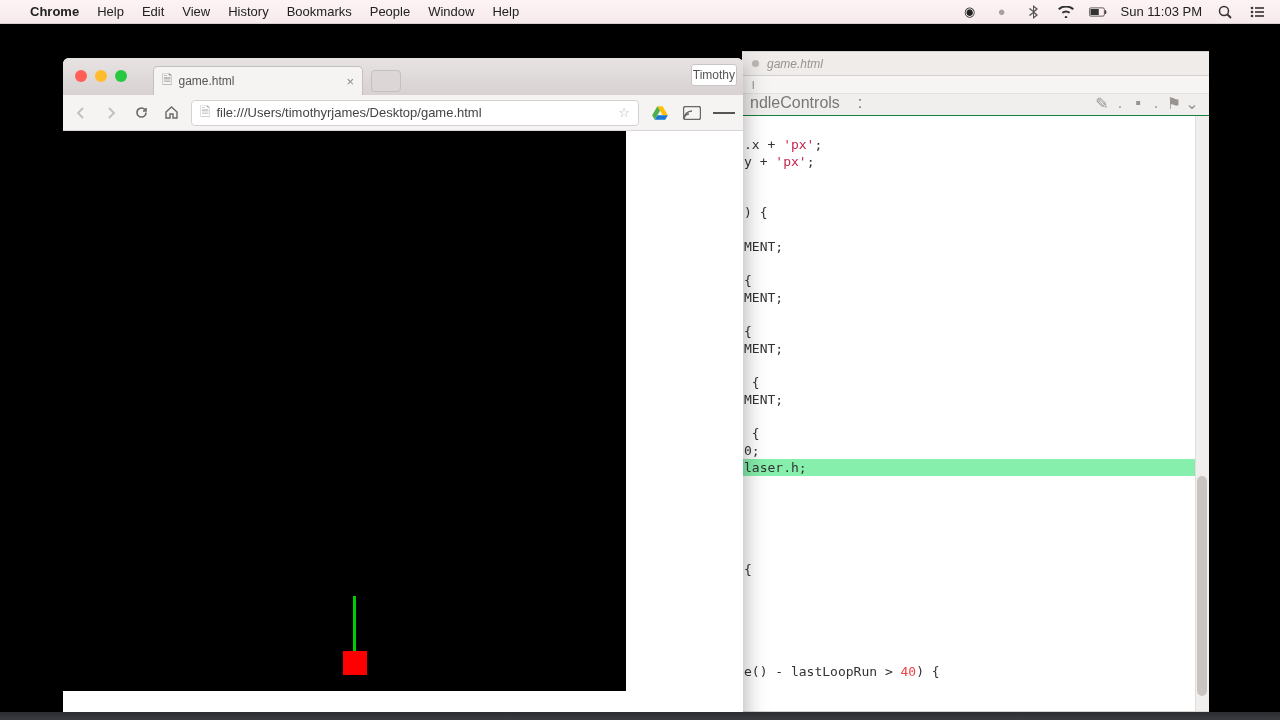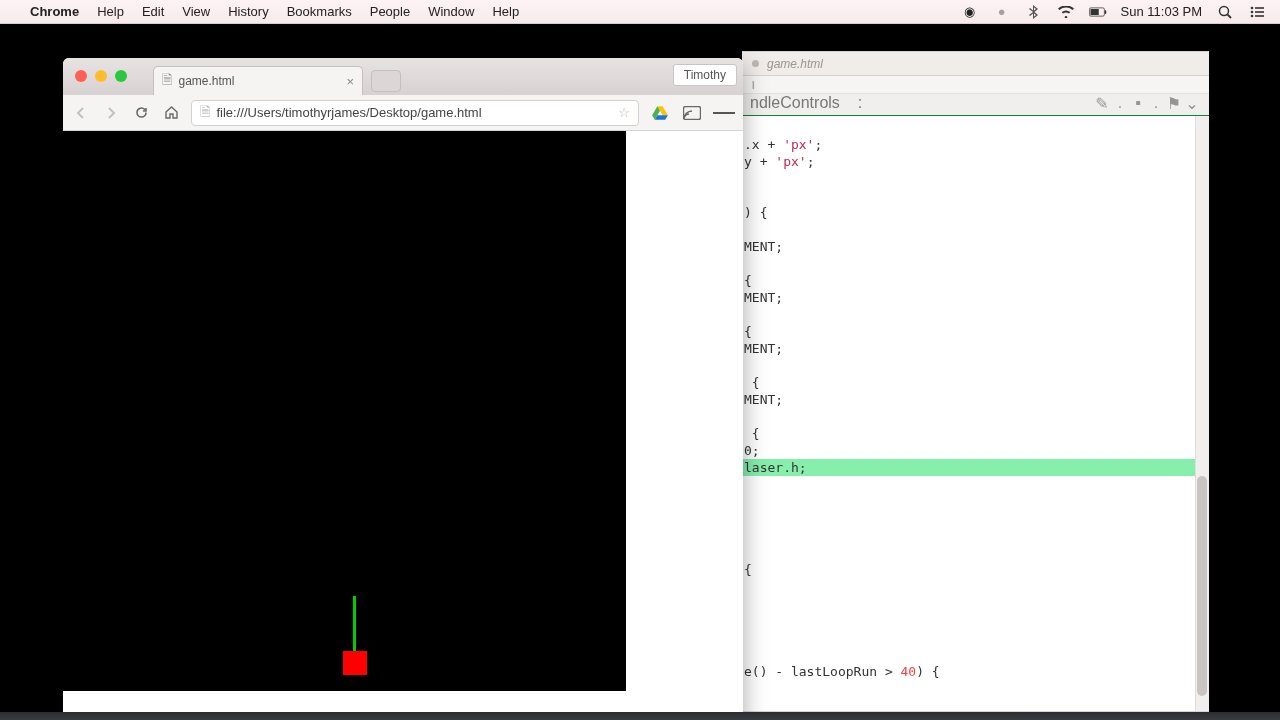--- a/index.html
+++ b/index.html
@@ -55,21 +55,21 @@
     display: flex; align-items: center; padding: 0 8px; gap: 6px;
     font-size: 12px; color: #555;
   }
   .tab .file-ic { color: #888; font-size: 13px; }
   .tab .close { margin-left: auto; color: #888; font-size: 13px; }
   .newtab {
     width: 30px; height: 22px; margin-left: 8px; margin-bottom: 3px;
     background: #dcd7d6; border: 1px solid #c4c0bf; border-radius: 4px;
   }
   .profile-chip {
-    position: absolute; right: 6px; top: 6px; height: 22px; padding: 0 10px;
+    position: absolute; right: 6px; top: 6px; height: 22px; padding: 0 1px;
     background: #fff; border: 1px solid #c9c5c4; border-radius: 3px;
     font-size: 12px; color: #555; display: flex; align-items: center;
   }
   .chrome-toolbar {
     height: 36px; background: #f6f4f3; border-bottom: 1px solid #d9d5d4;
     display: flex; align-items: center; padding: 0 8px; gap: 10px;
   }
   .nav-ic { width: 20px; height: 20px; display: flex; align-items: center; justify-content: center; color: #6b6765; }
   .nav-ic.dis { color: #c4c0bf; }
   .omnibox {

